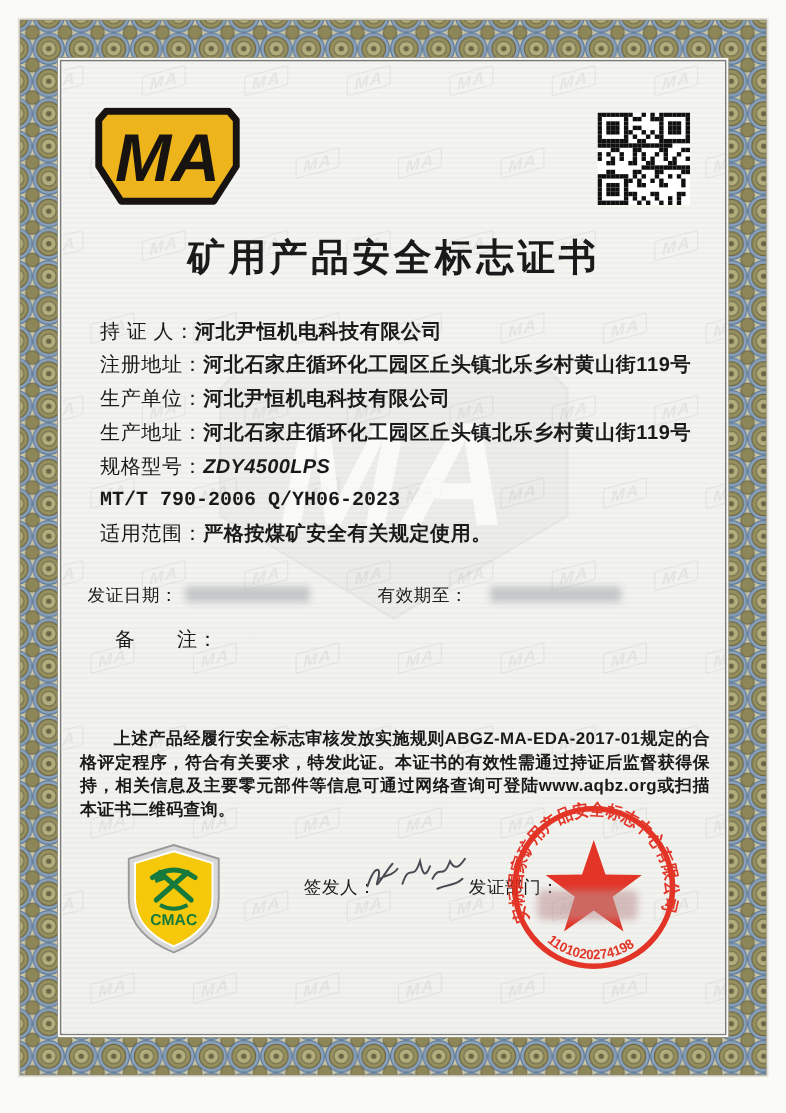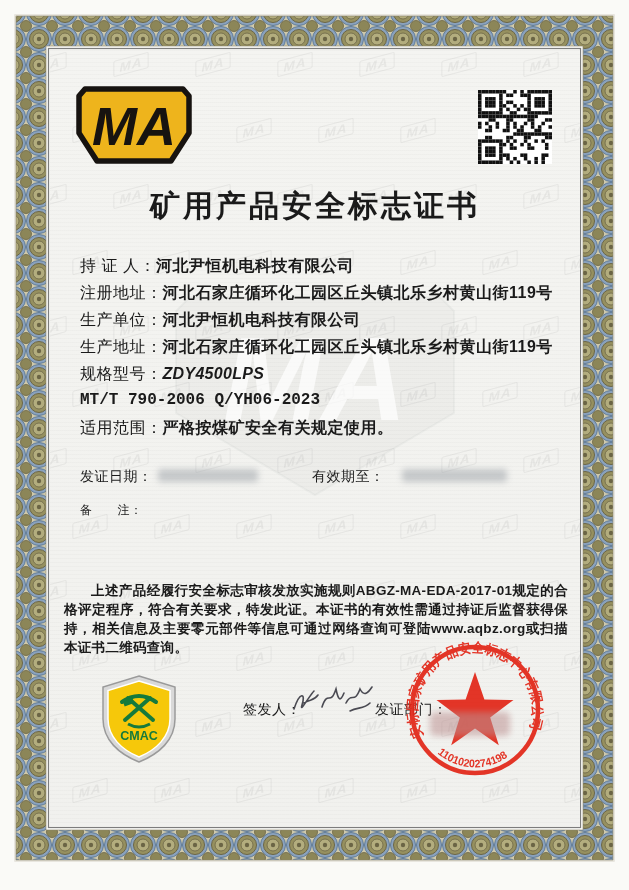--- a/index.html
+++ b/index.html
@@ -34,27 +34,27 @@
     font-family:"Liberation Serif","DejaVu Serif",serif;
     font-weight:900;font-size:30px;letter-spacing:3px;
   }
   .fields{position:absolute;left:30px;top:207px;width:480px;}
   .frow{display:flex;align-items:baseline;margin-bottom:9.5px;font-size:16px;line-height:17.5px;}
   .frow .lab{flex:0 0 75px;white-space:pre;letter-spacing:.5px;}
   .frow.wide .lab{flex:0 0 155px;}
   .frow .val{font-weight:700;letter-spacing:.5px;}
   .frow.wide .val{font-family:"Liberation Mono","DejaVu Sans Mono",monospace;font-weight:700;letter-spacing:0;}
   .frow .val.model{font-family:"Liberation Sans",sans-serif;font-weight:800;letter-spacing:.3px;font-style:italic;}
-  .dates{position:absolute;left:30px;top:418px;width:480px;height:18px;font-size:14px;}
+  .dates{position:absolute;left:20px;top:418px;width:480px;height:18px;font-size:14px;}
   .dates .lab{position:absolute;white-space:nowrap;letter-spacing:.5px;}
   .blur-box{
     position:absolute;height:13px;border-radius:3px;top:1px;
     background:#9aa0a6;opacity:.5;filter:blur(3px);
   }
-  .remark{position:absolute;left:30px;top:452px;font-size:12px;white-space:pre;letter-spacing:.5px;}
+  .remark{position:absolute;left:42px;top:452px;font-size:16px;white-space:pre;letter-spacing:.5px;}
   .statement{
     position:absolute;left:14px;top:531px;width:504px;
     font-size:13.5px;font-weight:700;line-height:19px;
     text-align:justify;text-indent:2em;letter-spacing:.3px;
   }
   .cmac{position:absolute;left:48px;top:624px;}
   .signer-label{position:absolute;left:193px;top:651px;font-size:14px;letter-spacing:.5px;}
   .signature{position:absolute;left:240px;top:631px;}
   .dept-label{position:absolute;left:325px;top:651px;font-size:14px;letter-spacing:.5px;}
   .seal{position:absolute;left:406px;top:641px;z-index:6;}

